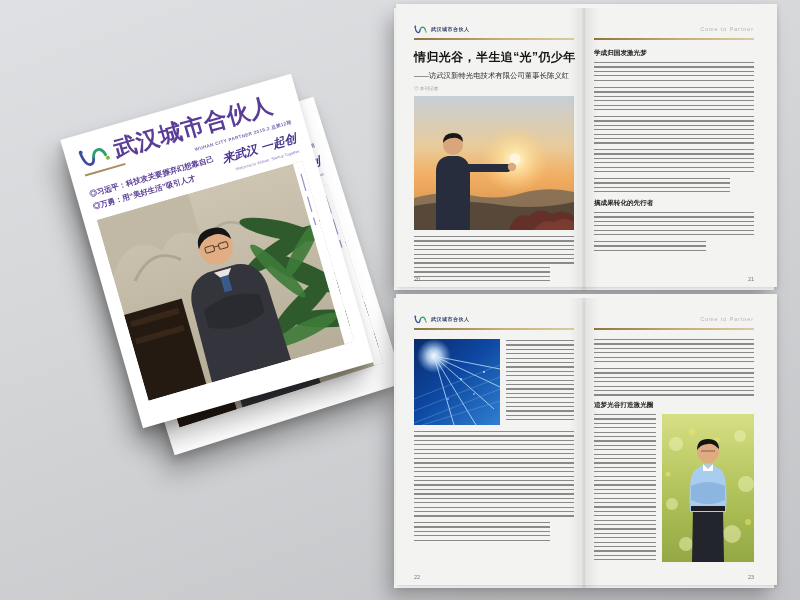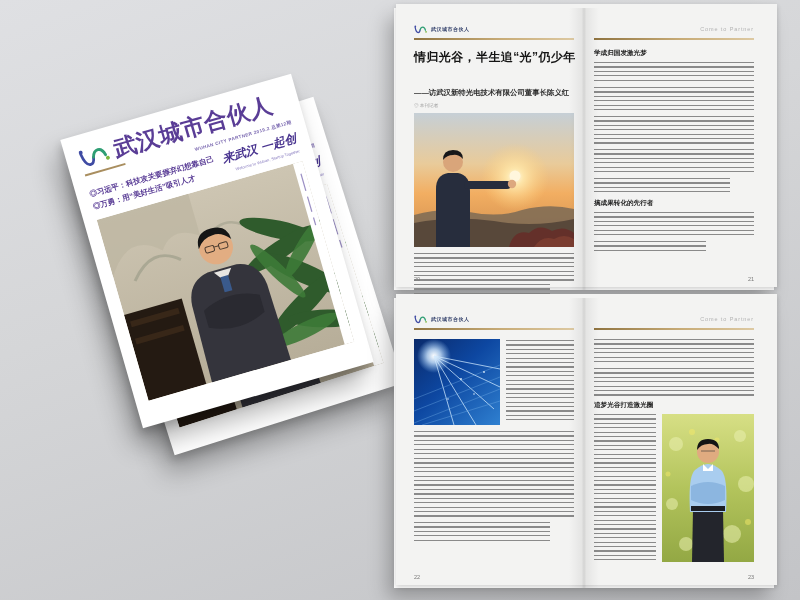--- a/index.html
+++ b/index.html
@@ -51,21 +51,21 @@
   .page.pl{padding:16px 10px 14px 20px}
   .page.pr{padding:16px 20px 14px 10px}
   .pg-head{display:flex;align-items:center;gap:4px;height:10px}
   .pg-head.right{justify-content:flex-end}
   .mini-logo{width:13px;height:9px}
   .pg-brand{font-size:5px;font-weight:700;color:#2c3a66;letter-spacing:.5px}
   .pg-cometo{font-size:5.5px;color:#b3b3b3;letter-spacing:.9px}
   .goldrule{height:2px;background:linear-gradient(90deg,#8f7340,#c8ac78 55%,#ddc9a2);margin:4px 0 9px}
 
   .art-title{font-size:12px;font-weight:800;color:#151515;letter-spacing:.4px;white-space:nowrap}
-  .art-sub{font-size:7.4px;font-weight:700;color:#2b2b2b;margin-top:22px;white-space:nowrap}
+  .art-sub{font-size:7.4px;font-weight:400;color:#2b2b2b;margin-top:5px;white-space:nowrap}
   .art-by{font-size:4.6px;color:#999;margin-top:5px}
   .sunset{width:100%;height:134px;margin-top:5px;display:block}
 
   .gk{background:repeating-linear-gradient(to bottom,#8a8a8a 0,#8a8a8a 1.2px,rgba(0,0,0,0) 1.2px,rgba(0,0,0,0) 4.4px);margin-bottom:3px}
   .gk.w85{width:85%}
   .gk.w70{width:70%}
   .sec-h{font-size:6.6px;font-weight:800;color:#1e1e1e;margin:3px 0 4px}
   .pnum{position:absolute;bottom:8px;font-size:5.5px;color:#777}
   .pnum.l{left:20px}
   .pnum.r{right:20px}

